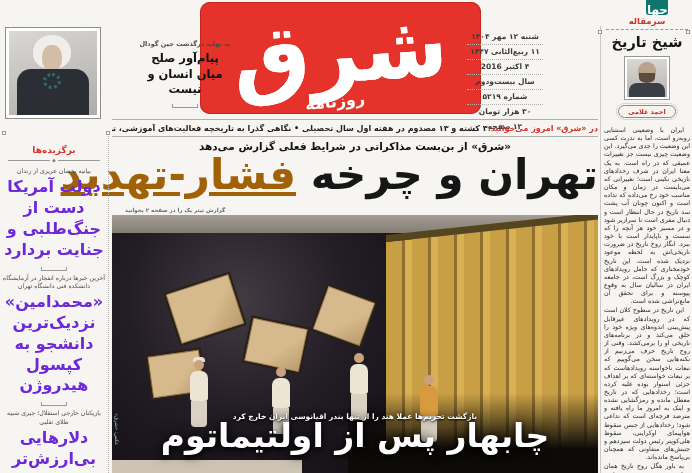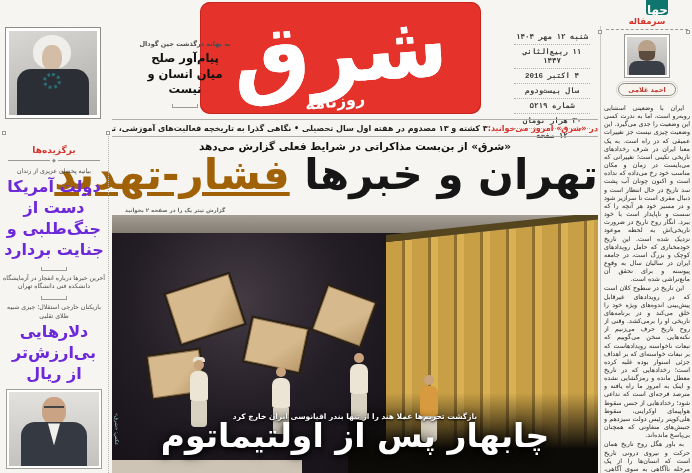--- a/index.html
+++ b/index.html
@@ -28,21 +28,21 @@
   .g-hair { position:absolute; left:24px; top:4px; width:38px; height:34px; border-radius:50% 50% 45% 45%; background:#efeeea; }
   .g-face { position:absolute; left:33px; top:14px; width:20px; height:26px; border-radius:45%; background:#d3bda6; }
   .g-body { position:absolute; left:8px; top:38px; width:72px; height:46px; border-radius:14px 14px 0 0; background:#2b2e35; }
   .g-beads { position:absolute; left:34px; top:42px; width:18px; height:16px; border-radius:50%; border:3px dotted #2c6d72; }
   .g-text { position:absolute; left:103px; top:40px; width:94px; text-align:center;margin-left:35px; }
   .g-kicker { font-size:6.5px; color:#4c4c4c; font-weight:bold; margin-bottom:3px; }
   .g-title { font-size:11.5px; font-weight:bold; color:#101010; line-height:1.35; }
   .orn { width:26px; height:4px; border:1px solid #9a9a98; border-top:none; margin:6px auto 0; }
 
   
-  .dateblock { position:absolute; left:514px; top:30px; width:76px;font-family:Liberation Mono, monospace; }
+  .dateblock { position:absolute; left:467px; top:30px; width:76px; }
   .dateblock .row { font-size:7.5px; font-weight:bold; color:#3c3c3c; text-align:center;
     padding:2px 0 3px; border-bottom:1px dotted #b3b1ac; }
   .dateblock .row:last-child { border-bottom:none; }
 
   
   .ed-sep { position:absolute; left:600px; top:26px; bottom:0; border-left:1px solid #ccc9c3; }
   .editorial { position:absolute; left:604px; top:16px; width:86px; height:457px; overflow:hidden; }
   .ed-label { text-align:center; color:#d5332b; font-weight:bold; font-size:8.5px; }
   .ed-dash { border-top:1px dashed #9b9996; margin:3px 2px 4px; position:relative; }
   .ed-title { text-align:center; font-size:14.5px; font-weight:bold; color:#151515; margin:4px 0 6px; }
@@ -148,20 +148,21 @@
     <div class="row">سال بیست‌ودوم</div>
     <div class="row">شماره ۵۲۱۹</div>
     <div class="row">۳۰ هزار تومان</div>
     <div class="row">۱۲ صفحه</div>
   </div>
 
   <div class="ed-sep"></div>
   <div class="editorial">
     <div class="ed-label">سرمقاله</div>
     <div class="ed-dash"></div>
+    <div class="ed-title">شیخ تاریخ</div>
     <div class="ed-photo-frame">
       <div class="ed-photo">
         <div class="ed-head"></div>
         <div class="ed-beard"></div>
         <div class="ed-suit"></div>
       </div>
     </div>
     <div class="ed-author">احمد غلامی</div>
     <div class="ed-body">
       <p>ایران با وضعیتی استثنایی روبه‌رو است، اما به ندرت کسی این وضعیت را جدی می‌گیرد. این وضعیت چیزی نیست جز تغییرات عمیقی که در راه است. به یک معنا ایران در شرف رخدادهای تاریخی تکینی است؛ تغییراتی که می‌بایست در زمان و مکان مناسب خود رخ می‌داده که نداده است و اکنون چونان آب پشت سد تاریخ در حال انتظار است و دنبال مفری است تا سرازیر شود و در مسیر خود هر آنچه را که سست و ناپایدار است با خود ببرد. انگار روح تاریخ در ضرورت تاریخی‌اش به لحظه موعود نزدیک شده است. این تاریخ خودمختاری که حامل رویدادهای کوچک و بزرگ است، در جامعه ایران در سالیان سال به وقوع پیوسته و برای تحقق آن مانع‌تراشی شده است.</p>
@@ -170,21 +171,21 @@
     </div>
   </div>
 
   <div class="strip">
     <span class="lbl">در «شرق» امروز می‌خوانید:</span>
     <span class="txt">۳ کشته و ۱۳ مصدوم در هفته اول سال تحصیلی • نگاهی گذرا به تاریخچه فعالیت‌های آموزشی، توان‌بخشی، فرهنگی و اقتصادی نابینایان در ایران</span>
   </div>
 
   <div class="overline">«شرق» از بن‌بست مذاکراتی در شرایط فعلی گزارش می‌دهد</div>
   <div class="headline">
-    <span class="hb">تهران و خبرها </span><span class="hr">فشار-تهدید</span>
+    <span class="hb">تهران و چرخه </span><span class="hr">فشار-تهدید</span>
   </div>
   <div class="headline-note">گزارش تیتر یک را در صفحه ۲ بخوانید</div>
 
   <div class="photo">
     <div class="dock-top"></div>
     <div class="opening">
       <div class="box" style="left:58px; top:48px; width:70px; height:56px; transform:rotate(-18deg);"></div>
       <div class="box" style="left:134px; top:88px; width:60px; height:48px; transform:rotate(12deg);"></div>
       <div class="box" style="left:36px; top:118px; width:56px; height:46px; transform:rotate(-8deg);"></div>
       <div class="box" style="left:205px; top:58px; width:54px; height:50px; transform:rotate(20deg);"></div>
@@ -224,20 +225,21 @@
     <div class="arrowline">◆</div>
 
     <div>
       <div class="it-kicker">بیانیه پخشان عزیزی از زندان</div>
       <div class="it-title">دولت آمریکا دست از جنگ‌طلبی و جنایت بردارد</div>
       <div class="orn"></div>
     </div>
 
     <div>
       <div class="it-kicker">آخرین خبرها درباره انفجار در آزمایشگاه دانشکده فنی دانشگاه تهران</div>
+      <div class="it-title">«محمدامین» نزدیک‌ترین دانشجو به کپسول هیدروژن</div>
       <div class="orn"></div>
     </div>
 
     <div>
       <div class="it-kicker">بازیکنان خارجی استقلال؛ چیزی شبیه طلای تقلبی</div>
       <div class="it-title">دلارهایی بی‌ارزش‌تر از ریال</div>
     </div>
 
     <div>
       <div class="m-frame">

